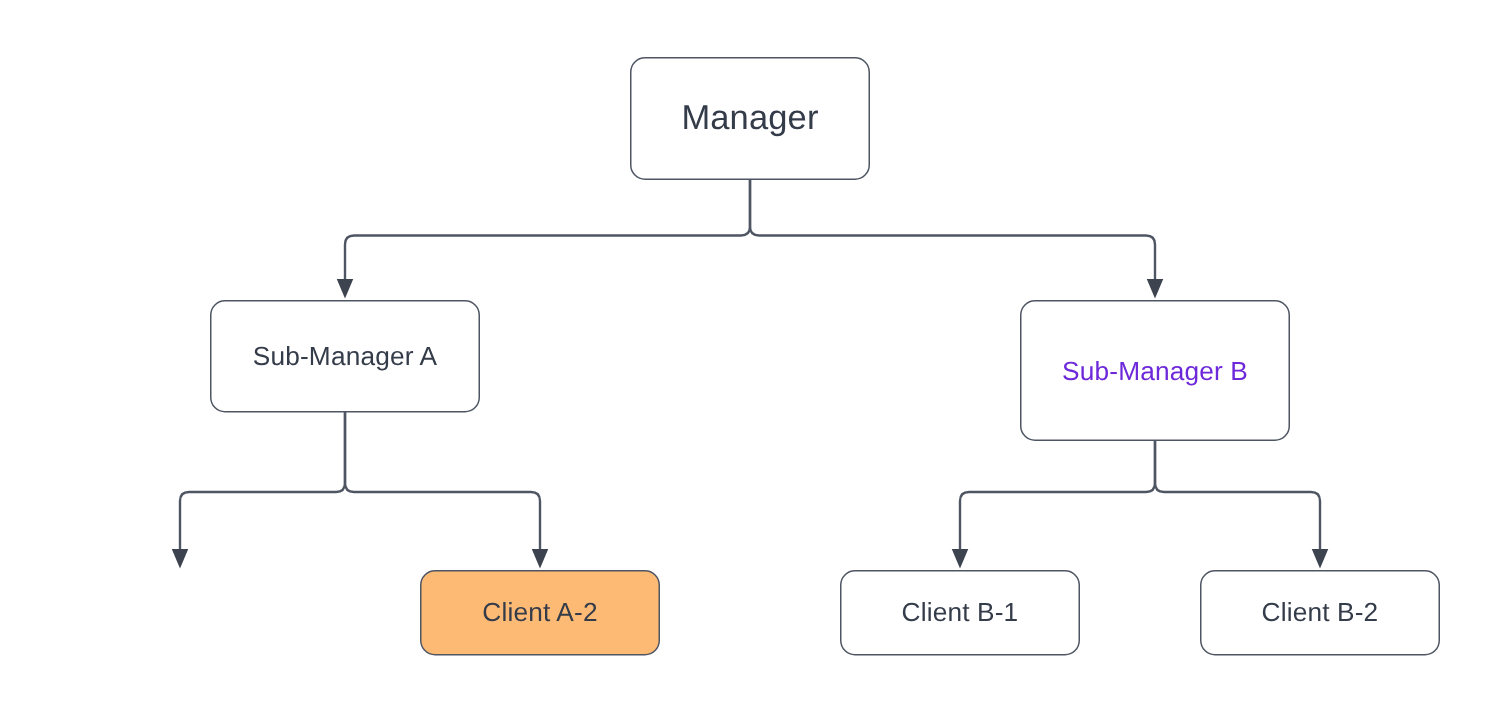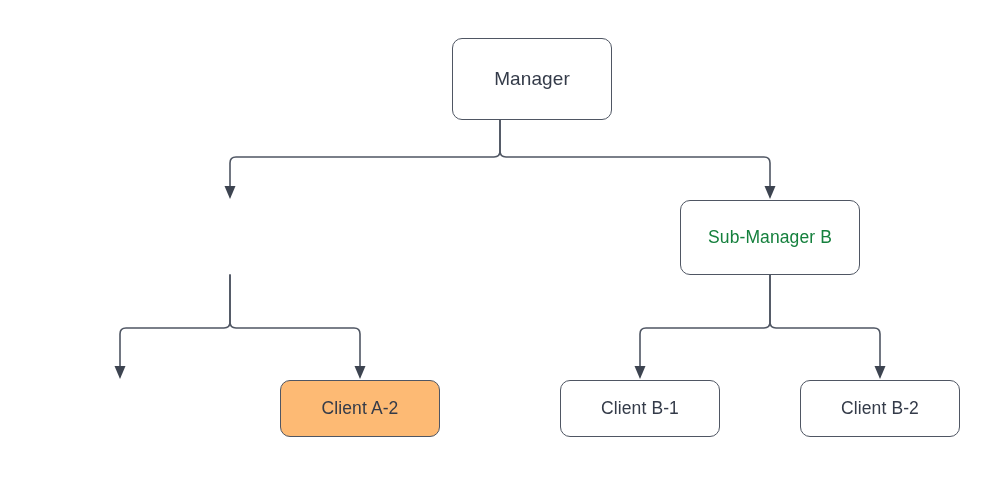--- a/index.html
+++ b/index.html
@@ -59,26 +59,29 @@
       <path d="M230,275 L230,322 Q230,328 224,328 L126,328 Q120,328 120,334 L120,367" fill="none" stroke="#4f5663" stroke-width="1.6" stroke-linecap="round" stroke-linejoin="round"></path>
       <polygon points="114.5,366 125.5,366 120,379" fill="#3d4450"></polygon>
       <path d="M230,275 L230,322 Q230,328 236,328 L354,328 Q360,328 360,334 L360,367" fill="none" stroke="#4f5663" stroke-width="1.6" stroke-linecap="round" stroke-linejoin="round"></path>
       <polygon points="354.5,366 365.5,366 360,379" fill="#3d4450"></polygon>
       <path d="M770,275 L770,322 Q770,328 764,328 L646,328 Q640,328 640,334 L640,367" fill="none" stroke="#4f5663" stroke-width="1.6" stroke-linecap="round" stroke-linejoin="round"></path>
       <polygon points="634.5,366 645.5,366 640,379" fill="#3d4450"></polygon>
       <path d="M770,275 L770,322 Q770,328 776,328 L874,328 Q880,328 880,334 L880,367" fill="none" stroke="#4f5663" stroke-width="1.6" stroke-linecap="round" stroke-linejoin="round"></path>
       <polygon points="874.5,366 885.5,366 880,379" fill="#3d4450"></polygon>
     </svg>
 
-  <div class="node" id="node-manager" style="left: 420px; top: 38px; width: 160px; height: 82px; border-color: rgb(79, 86, 99); background: rgb(255, 255, 255); color: rgb(52, 59, 73); border-radius: 10px; font-size: 19px; margin-left: 32px;">
+  <div class="node" id="node-manager" style="left: 420px; top: 38px; width: 160px; height: 82px; border-color: rgb(79, 86, 99); background: rgb(255, 255, 255); color: rgb(52, 59, 73); border-radius: 10px; font-size: 23px;">
     <span class="node-label">Manager</span>
   </div>
 
+  <div class="node" id="node-sub_manager_a" style="left: 140px; top: 200px; width: 180px; height: 75px; border-color: rgb(79, 86, 99); background: rgb(255, 255, 255); color: rgb(52, 59, 73); border-radius: 10px; font-size: 17.5px;">
+    <span class="node-label">Sub-Manager A</span>
+  </div>
 
-  <div class="node" id="node-sub_manager_b" style="left: 680px; top: 200px; width: 180px; height: 75px; border-color: rgb(79, 86, 99); background: rgb(255, 255, 255); color: #15803d; border-radius: 10px; font-size: 17.5px;">
+  <div class="node" id="node-sub_manager_b" style="left: 680px; top: 200px; width: 180px; height: 94px; border-color: rgb(79, 86, 99); background: rgb(255, 255, 255); color: #6d28d9; border-radius: 10px; font-size: 17.5px;">
     <span class="node-label">Sub-Manager B</span>
   </div>
 
 
   <div class="node" id="node-client_a2" style="left: 280px; top: 380px; width: 160px; height: 57px; border-color: rgb(79, 86, 99); background: #fdba74; color: rgb(52, 59, 73); border-radius: 10px; font-size: 17.5px;">
     <span class="node-label">Client A-2</span>
   </div>
 
   <div class="node" id="node-client_b1" style="left: 560px; top: 380px; width: 160px; height: 57px; border-color: rgb(79, 86, 99); background: rgb(255, 255, 255); color: rgb(52, 59, 73); border-radius: 10px; font-size: 17.5px;">
     <span class="node-label">Client B-1</span>

